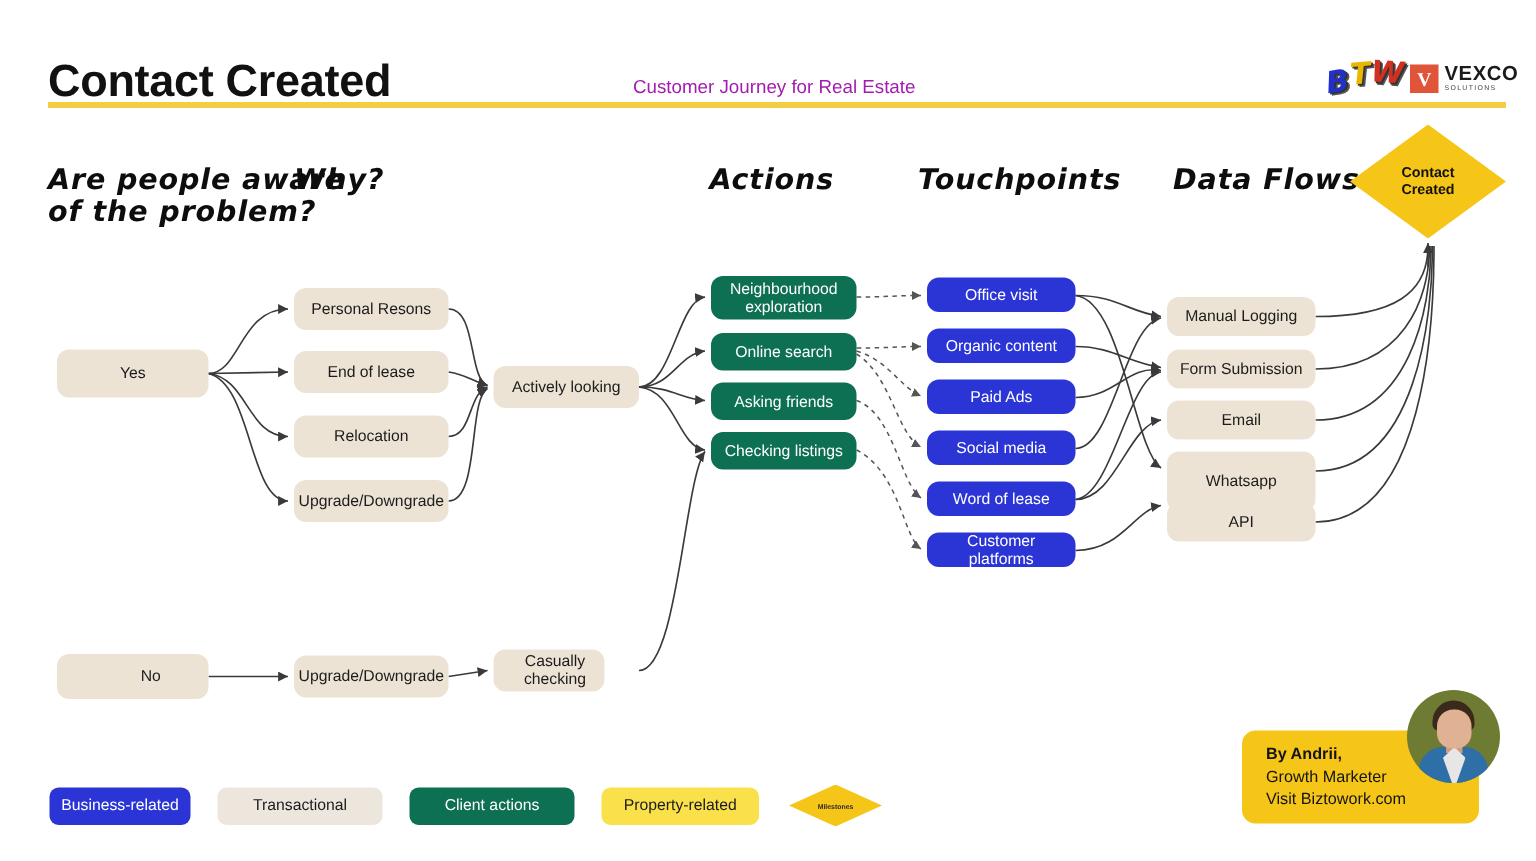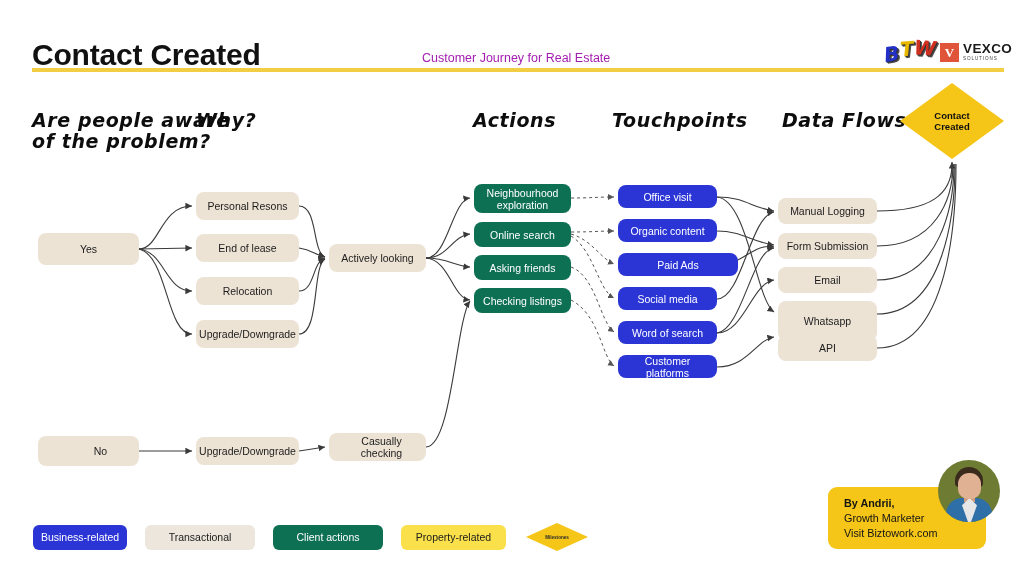--- a/index.html
+++ b/index.html
@@ -233,33 +233,33 @@
   <div class="node n-beige" style="left:38px;  top:233px; width:101px; height:32px;">Yes</div>
   <div class="node n-beige" style="left:38px;  top:436px; width:101px; height:30px;padding-left:28px;">No</div>
 
   <div class="node n-beige" style="left:196px; top:192px; width:103px; height:28px;">Personal Resons</div>
   <div class="node n-beige" style="left:196px; top:234px; width:103px; height:28px;">End of lease</div>
   <div class="node n-beige" style="left:196px; top:277px; width:103px; height:28px;">Relocation</div>
   <div class="node n-beige" style="left:196px; top:320px; width:103px; height:28px;">Upgrade/Downgrade</div>
   <div class="node n-beige" style="left:196px; top:437px; width:103px; height:28px;">Upgrade/Downgrade</div>
 
   <div class="node n-beige" style="left:329px; top:244px; width:97px; height:28px;">Actively looking</div>
-  <div class="node n-beige" style="left:329px; top:433px; width:97px; height:28px;padding-left:12px;">Casually checking</div>
+  <div class="node n-beige" style="left:329px; top:433px; width:74px; height:28px;padding-left:12px;">Casually checking</div>
 
   <div class="node n-green" style="left:474px; top:184px; width:97px; height:29px; white-space:pre-line;">Neighbourhood
 exploration</div>
   <div class="node n-green" style="left:474px; top:222px; width:97px; height:25px;">Online search</div>
   <div class="node n-green" style="left:474px; top:255px; width:97px; height:25px;">Asking friends</div>
   <div class="node n-green" style="left:474px; top:288px; width:97px; height:25px;">Checking listings</div>
 
   <div class="node n-blue" style="left:618px; top:185px; width:99px; height:23px;">Office visit</div>
   <div class="node n-blue" style="left:618px; top:219px; width:99px; height:23px;">Organic content</div>
-  <div class="node n-blue" style="left:618px; top:253px; width:120px; height:23px;">Paid Ads</div>
+  <div class="node n-blue" style="left:618px; top:253px; width:99px; height:23px;">Paid Ads</div>
   <div class="node n-blue" style="left:618px; top:287px; width:99px; height:23px;">Social media</div>
-  <div class="node n-blue" style="left:618px; top:321px; width:99px; height:23px;">Word of search</div>
+  <div class="node n-blue" style="left:618px; top:321px; width:99px; height:23px;">Word of lease</div>
   <div class="node n-blue" style="left:618px; top:355px; width:99px; height:23px;">Customer platforms</div>
 
   <div class="node n-beige" style="left:778px; top:198px; width:99px; height:26px;">Manual Logging</div>
   <div class="node n-beige" style="left:778px; top:233px; width:99px; height:26px;">Form Submission</div>
   <div class="node n-beige" style="left:778px; top:267px; width:99px; height:26px;">Email</div>
   <div class="node n-beige" style="left:778px; top:301px; width:99px; height:40px;">Whatsapp</div>
   <div class="node n-beige" style="left:778px; top:335px; width:99px; height:26px;">API</div>
 
   <div id="legend">
     <div class="lg-chip lg-blue">Business-related</div>

